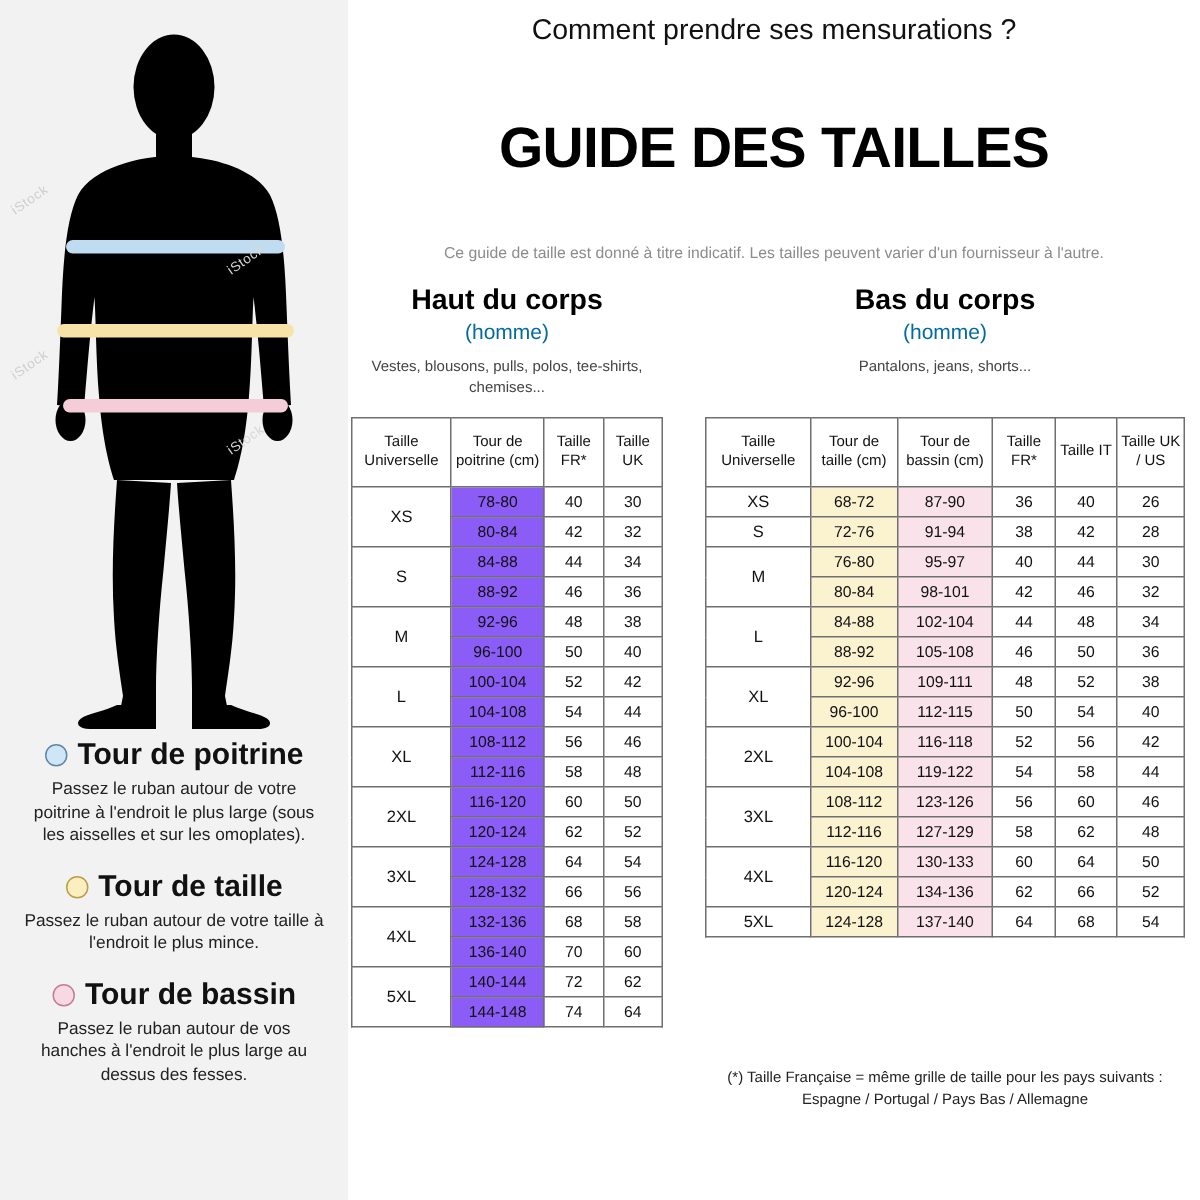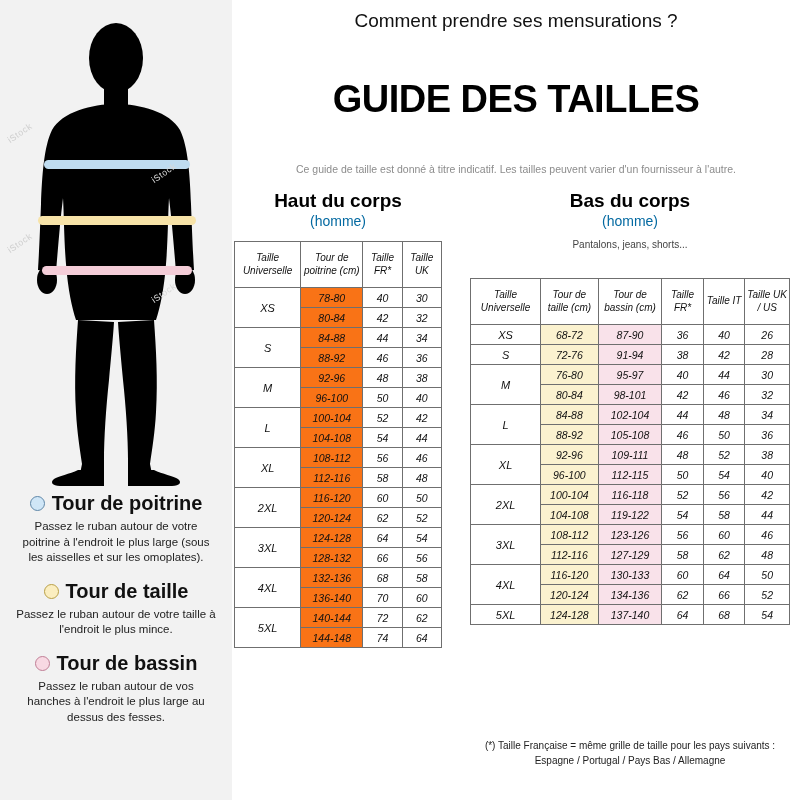--- a/index.html
+++ b/index.html
@@ -130,46 +130,45 @@
     line-height: 1.35;
     margin-top: 9px;
     min-height: 28px;
   }
 
   table {
     border-collapse: collapse;
     width: 100%;
     margin-top: 12px;
     table-layout: fixed;
-    font-style: italic;
   }
   th, td {
     border: 1px solid #6f6f6f;
     text-align: center;
     font-size: 10.5px;
     color: #111;
     padding: 0;
     height: 20px;
   }
   th {
     font-size: 10px;
     font-weight: normal;
     height: 46px;
     line-height: 1.25;
     padding: 2px 1px;
   }
   td.size-cell { font-size: 11px; }
-  .c-blue  { background: #f97316; }
+  .c-blue  { background: #8b5cf6; }
   .c-yellow{ background: #fbf2cf; }
   .c-pink  { background: #f9e2ea; }
 
   #footnote {
     position: absolute;
     left: 470px;
-    top: 739px;
+    top: 712px;
     width: 320px;
     text-align: center;
     font-size: 10px;
     color: #222;
     line-height: 1.45;
   }
 </style>
 </head>
 <body>
 
@@ -260,20 +259,22 @@
 
   <div id="header">
     <div id="subtitle">Comment prendre ses mensurations ?</div>
     <div id="main-title">GUIDE DES TAILLES</div>
     <div id="disclaimer">Ce guide de taille est donné à titre indicatif. Les tailles peuvent varier d'un fournisseur à l'autre.</div>
   </div>
 
   <div class="table-card" id="card-top">
     <div class="card-title">Haut du corps</div>
     <div class="card-sub">(homme)</div>
+    <div class="card-items">Vestes, blousons, pulls, polos,
+tee-shirts, chemises...</div>
     <table id="table-top">
         <thead>
           <tr>
             <th style="width: 32%;">Taille Universelle</th>
             <th style="width: 30%;">Tour de poitrine (cm)</th>
             <th style="width: 19%;">Taille FR*</th>
             <th style="width: 19%;">Taille UK</th>
           </tr>
         </thead>
         <tbody>

